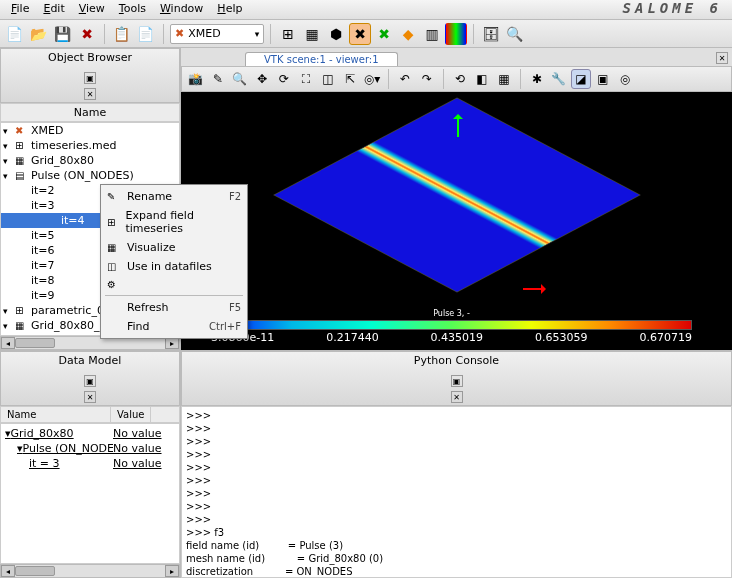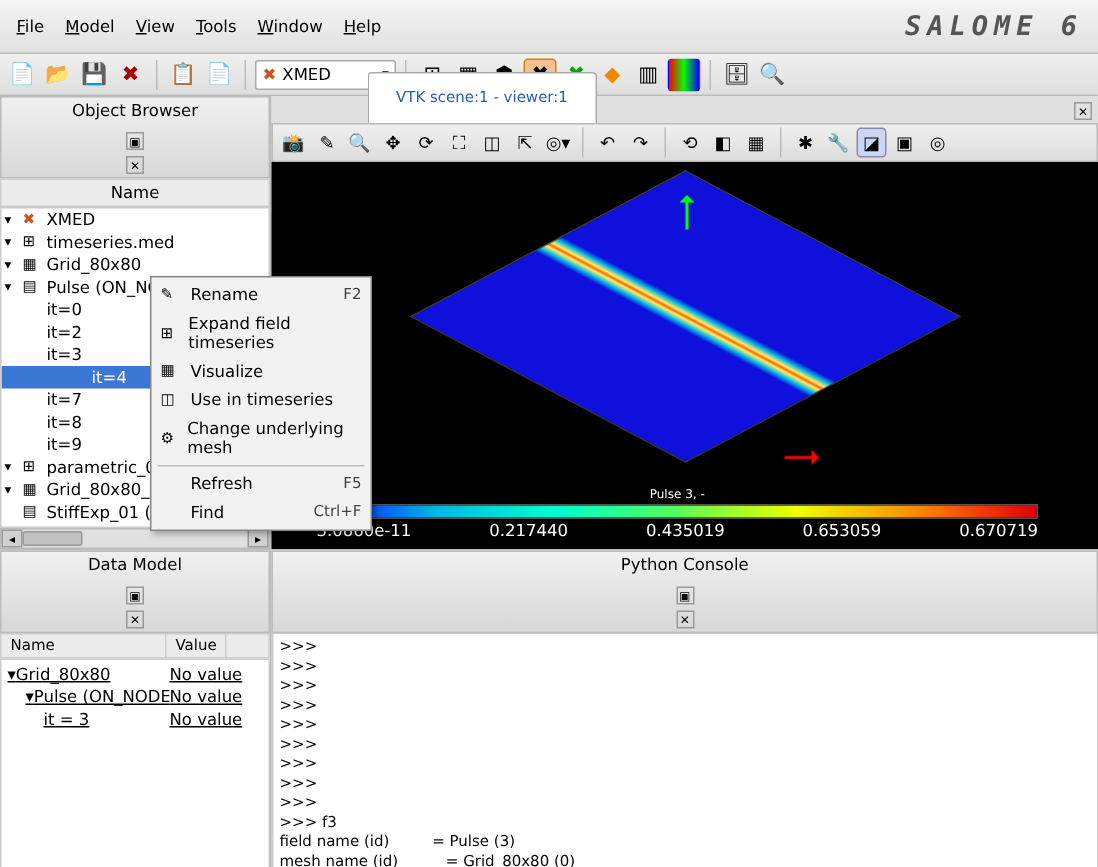--- a/index.html
+++ b/index.html
@@ -1,20 +1,20 @@
 <!DOCTYPE html>
 <html><head>
 <meta charset="utf-8">
 <style>
 * { box-sizing: border-box; margin: 0; padding: 0; font-family: "DejaVu Sans", Arial, sans-serif; font-size: 11px; }
 body { background: #e8e8e8; width: 732px; height: 578px; overflow: hidden; position: relative; }
-.menubar { display: flex; align-items: center; height: 36px; background: linear-gradient(#f5f5f5,#e0e0e0); border-bottom: 1px solid #bbb; padding: 0 4px; }
+.menubar { display: flex; align-items: flex-start; height: 20px; background: linear-gradient(#f5f5f5,#e0e0e0); border-bottom: 1px solid #bbb; padding: 0 4px; }
 .menubar .item { padding: 2px 7px; cursor: pointer; }
 .menubar .item:first-letter { text-decoration: underline; }
-.brand { margin-left: auto; font-family: monospace; letter-spacing: 4px; font-size: 18px; color: #555; font-weight: bold; font-style: italic; padding-right: 6px;}
+.brand { margin-left: auto; font-family: monospace; letter-spacing: 4px; font-size: 14px; color: #555; font-weight: bold; font-style: italic; padding-right: 6px;}
 .toolbar { display: flex; align-items: center; height: 28px; background: linear-gradient(#f0f0f0,#dedede); border-bottom: 1px solid #bbb; padding: 2px 4px; gap: 2px; }
 .tbtn { width: 22px; height: 22px; border: 1px solid transparent; border-radius: 3px; display: flex; align-items: center; justify-content: center; cursor: pointer; font-size: 14px; }
 .sep { width: 1px; height: 20px; background: #bbb; margin: 0 4px; }
 .combo { height: 20px; border: 1px solid #aaa; background: #fff; display: flex; align-items: center; padding: 0 4px; gap: 4px; border-radius: 2px;}
 .combo .dd { font-size: 9px; }
 .main { display: flex; height: 302px; }
 .left { width: 180px; display: flex; flex-direction: column; }
 .pane-title { background: linear-gradient(#f0f0f0,#d8d8d8); border: 1px solid #bbb; padding: 2px 4px; display: flex; align-items: center; gap: 4px; flex-direction: column; }
 .pane-title .spacer { flex: 1; }
 .pane-title .ctl { width: 12px; height: 12px; border: 1px solid #999; font-size: 8px; display:flex; align-items:center; justify-content:center; cursor:pointer; }
@@ -23,21 +23,21 @@
 .tree .row { padding: 1px 2px; white-space: nowrap; display:flex; align-items:center; gap:2px; }
 .tree .row .tw { width: 10px; display:inline-block; font-size:9px; }
 .tree .row .ico { width: 14px; display:inline-block; font-size: 10px; }
 .tree .sel { background: #3b78d6; color: #fff; padding-left: 32px; }
 .hscroll { height: 14px; background: #e0e0e0; border:1px solid #bbb; display:flex; align-items:center; }
 .hscroll .btn { width:14px; height:12px; border:1px solid #999; background:#d0d0d0; font-size:8px; display:flex; align-items:center; justify-content:center;}
 .hscroll .track { flex:1; position:relative; height:12px; }
 .hscroll .thumb { position:absolute; left:0; width:40px; height:10px; top:1px; background:#c0c0c0; border:1px solid #999; border-radius:2px;}
 .right { flex: 1; display: flex; flex-direction: column; border-left: 1px solid #bbb; }
 .viewer-tab { height: 18px; background: #e0e0e0; display:flex; align-items:flex-end; padding: 0 4px;}
-.tab { background: #fff; border: 1px solid #aaa; border-bottom: none; padding: 11px 18px; font-size: 10px; color: #2a5db0; border-radius: 3px 3px 0 0; margin-left: 60px;}
+.tab { background: #fff; border: 1px solid #aaa; border-bottom: none; padding: 1px 18px; font-size: 10px; color: #2a5db0; border-radius: 3px 3px 0 0; margin-left: 60px;}
 .tab-x { margin-left: auto; width:12px; height:12px; border:1px solid #999; font-size:8px; display:flex; align-items:center; justify-content:center; margin-bottom: 2px; cursor:pointer;}
 .viewer-tb { height: 26px; background: linear-gradient(#f0f0f0,#dcdcdc); border: 1px solid #bbb; display:flex; align-items:center; padding: 2px 4px; gap:2px; }
 .viewer-tb .tbtn { width:20px; height:20px; font-size:12px;}
 .viewport { flex:1; background: #000; position: relative; overflow:hidden; }
 .mesh { position:absolute; left:50%; top:40%; transform: translate(-50%,-50%) rotateX(58deg) rotateZ(45deg); width: 260px; height: 260px; background:
   linear-gradient(to bottom, #1010dd 45%, #00b8e8 47%, #ffee66 49%, #ff6600 50%, #ffee66 51%, #00b8e8 53%, #1010dd 55%);
   border: 1px solid #444;
 }
 .axis-g { position:absolute; left:50%; top:9%; width:2px; height:22px; background:#0f0; }
 .axis-g::after { content:''; position:absolute; top:-6px; left:-4px; border:5px solid transparent; border-bottom-color:#0f0; }
@@ -64,21 +64,21 @@
 .console { flex:1; background:#fff; border:1px solid #ccc; padding:2px 4px; font-size:10px; line-height:13px; overflow:auto; white-space:pre-wrap;}
 .pad { padding-left: calc(var(--d,0) * 12px + 2px); }
 .headrow { display:flex; }
 .headrow .c { flex:1; text-align:center; }
 </style>
 </head>
 <body>
 
 <div class="menubar">
   <div class="item">File</div>
-  <div class="item">Model</div>
+  <div class="item">Edit</div>
   <div class="item">View</div>
   <div class="item">Tools</div>
   <div class="item">Window</div>
   <div class="item">Help</div>
   <div class="brand">SALOME 6</div>
 </div>
 
 <div class="toolbar">
   <div class="tbtn">📄</div>
   <div class="tbtn">📂</div>
@@ -116,24 +116,25 @@
       <span class="ctl">✕</span>
     </div>
     <div class="tree-header headrow">
       <div class="c">Name</div>
     </div>
     <div class="tree" id="tree">
         <div class="row pad" style="--d: 0;"><span class="tw">▾</span><span class="ico" style="color:#c52">✖</span>XMED</div>
         <div class="row pad" style="--d: 2;"><span class="tw">▾</span><span class="ico">⊞</span>timeseries.med</div>
         <div class="row pad" style="--d: 3;"><span class="tw">▾</span><span class="ico">▦</span>Grid_80x80</div>
         <div class="row pad" style="--d: 4;"><span class="tw">▾</span><span class="ico">▤</span>Pulse (ON_NODES)</div>
-        <div class="row pad" style="--d: 5;"><span class="tw"></span><span class="ico"></span>it=0</div>
         <div class="row pad" style="--d: 5;"><span class="tw"></span><span class="ico"></span>it=2</div>
         <div class="row pad" style="--d: 5;"><span class="tw"></span><span class="ico"></span>it=3</div>
         <div class="row pad sel" style="--d: 5;"><span class="tw"></span><span class="ico"></span>it=4</div>
+        <div class="row pad" style="--d: 5;"><span class="tw"></span><span class="ico"></span>it=5</div>
+        <div class="row pad" style="--d: 5;"><span class="tw"></span><span class="ico"></span>it=6</div>
         <div class="row pad" style="--d: 5;"><span class="tw"></span><span class="ico"></span>it=7</div>
         <div class="row pad" style="--d: 5;"><span class="tw"></span><span class="ico"></span>it=8</div>
         <div class="row pad" style="--d: 5;"><span class="tw"></span><span class="ico"></span>it=9</div>
         <div class="row pad" style="--d: 2;"><span class="tw">▾</span><span class="ico">⊞</span>parametric_01.med</div>
         <div class="row pad" style="--d: 3;"><span class="tw">▾</span><span class="ico">▦</span>Grid_80x80_01</div>
         <div class="row pad" style="--d: 4;"><span class="tw"></span><span class="ico">▤</span>StiffExp_01 (ON_NODES)</div>
       </div>
     <div class="hscroll">
       <div class="btn">◂</div>
       <div class="track">
@@ -260,25 +261,24 @@
   <div class="cmrow">
       <span class="cmico">⊞</span>
       <span>Expand field timeseries</span>
     </div>
   <div class="cmrow">
       <span class="cmico">▦</span>
       <span>Visualize</span>
     </div>
   <div class="cmrow">
       <span class="cmico">◫</span>
-      <span>Use in timeseries</span>
+      <span>Use in datafiles</span>
     </div>
   <div class="cmrow">
       <span class="cmico">⚙</span>
-      <span>Change underlying mesh</span>
     </div>
   <div class="cmsep"></div>
   <div class="cmrow">
       <span class="cmico"></span>
       <span>Refresh</span>
       <span class="cmsc">F5</span>
     </div>
   <div class="cmrow">
       <span class="cmico"></span>
       <span>Find</span>

